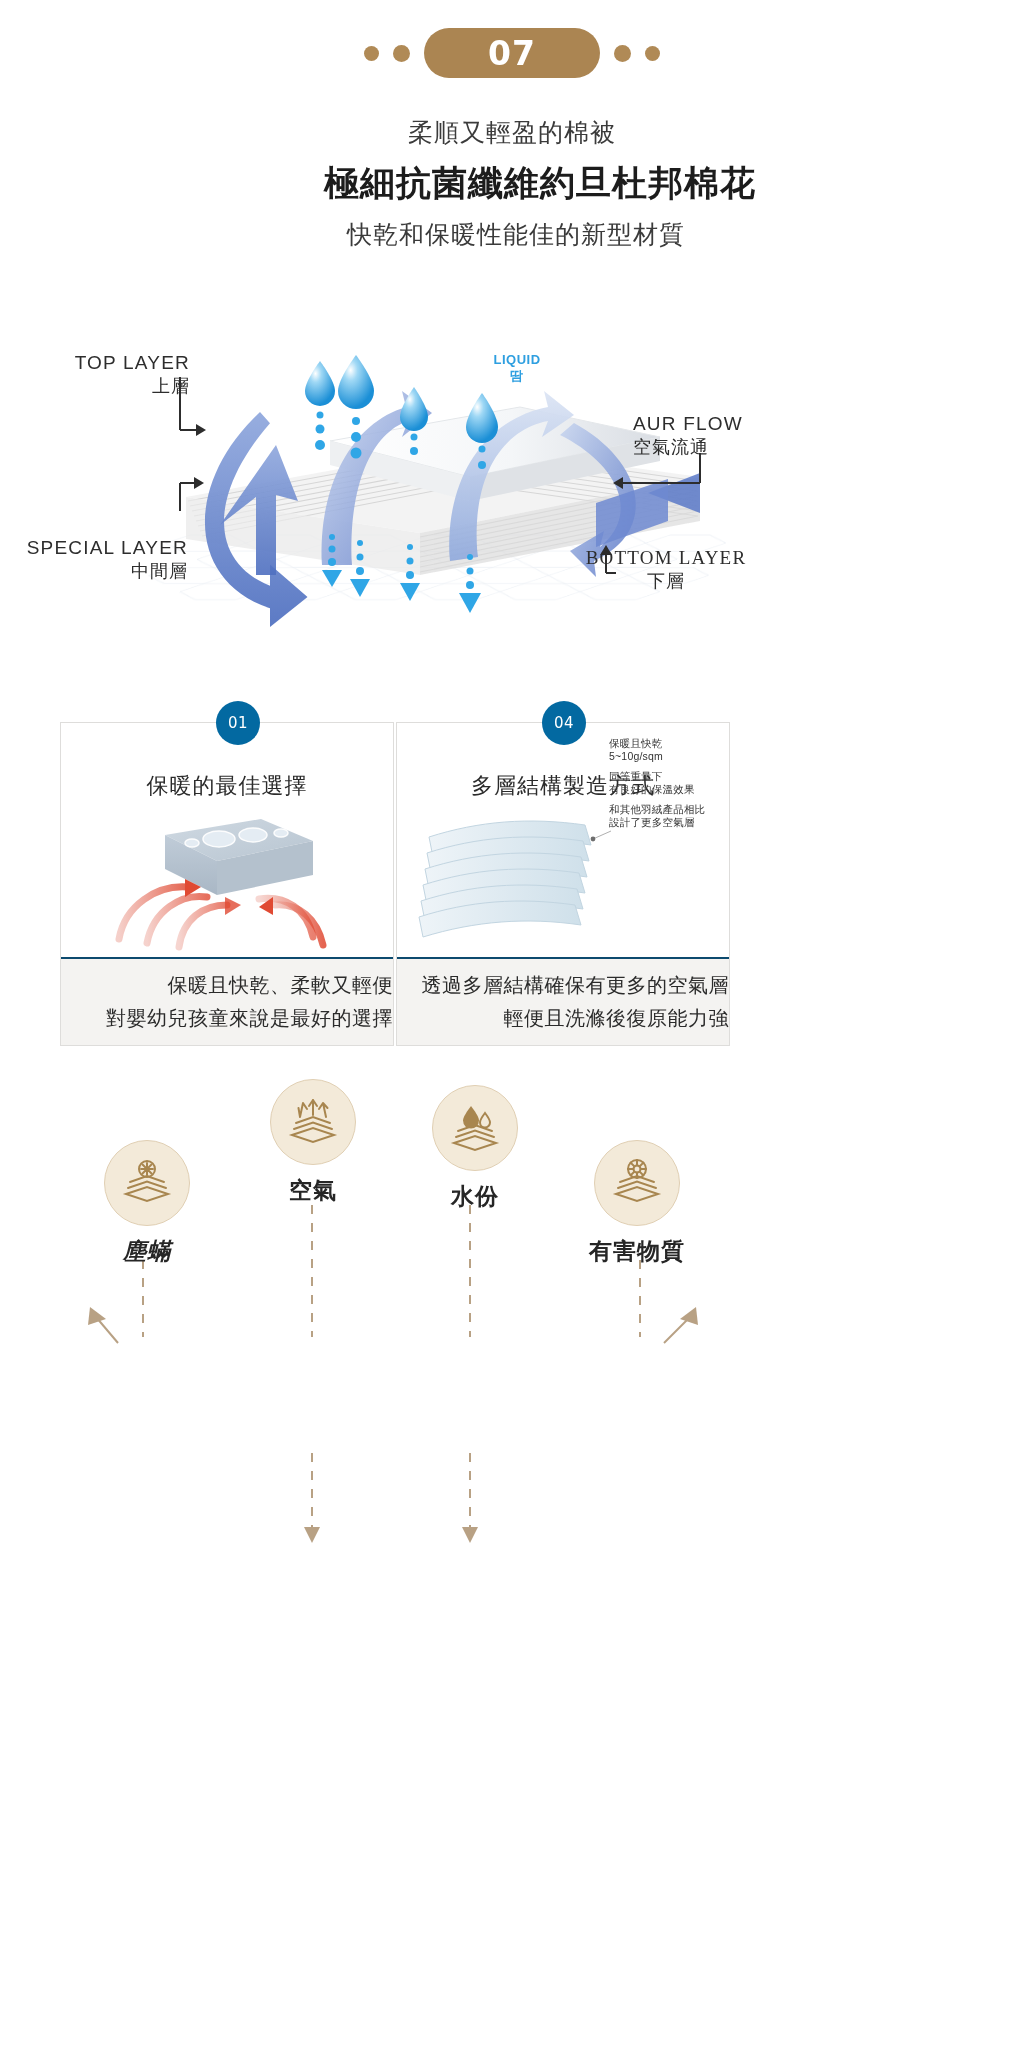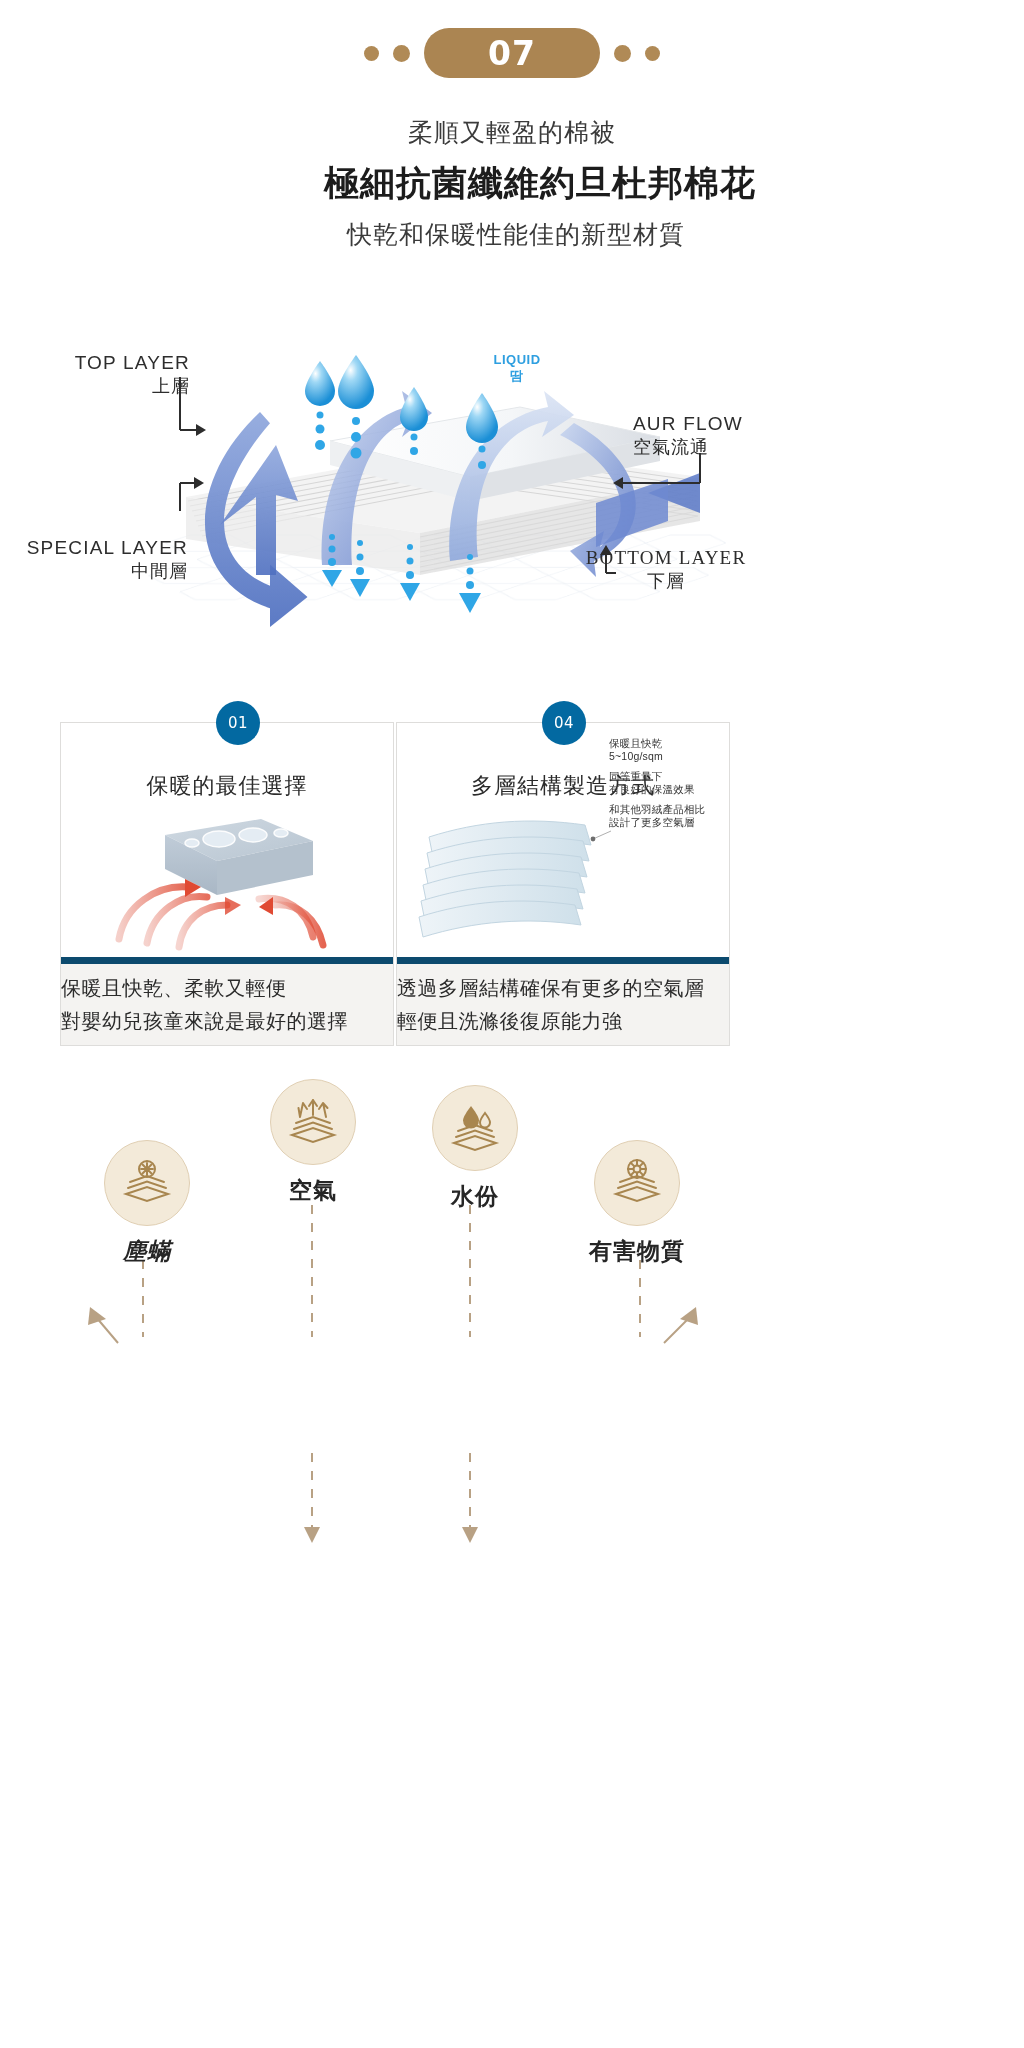--- a/index.html
+++ b/index.html
@@ -70,22 +70,22 @@
   }
   .card.c1 .card-num { left: 155px; }
   .card.c2 .card-num { left: 145px; }
   .card-title {
     position: absolute; left: 0; top: 48px; width: 100%;
     text-align: center; font-size: 22px; color: #2b2b2b; letter-spacing: 1px;
   }
   .card-art { position: absolute; left: 0; top: 86px; width: 100%; height: 150px; }
   .card-foot {
     position: absolute; left: 0; bottom: 0; width: 100%; height: 88px;
-    background: #f4f3f1; border-top: 7px solid #0c4a6e;
-    display: flex; flex-direction: column; align-items: flex-start; justify-content: center;
+    background: #f4f3f1; border-top: 2px solid #0c4a6e;
+    display: flex; flex-direction: column; align-items: flex-end; justify-content: center;
     gap: 6px;
   }
   .card-foot div { font-size: 20px; color: #2b2b2b; letter-spacing: .5px; }
 
   .annot { position: absolute; left: 212px; top: 14px; width: 120px; }
   .annot-group { margin-bottom: 7px; }
   .annot-group div { font-size: 10.5px; line-height: 13px; color: #333; letter-spacing: .2px; white-space: nowrap; }
 
   
   .bottom { position: absolute; left: 0; top: 1075px; width: 1024px; height: 560px; }

